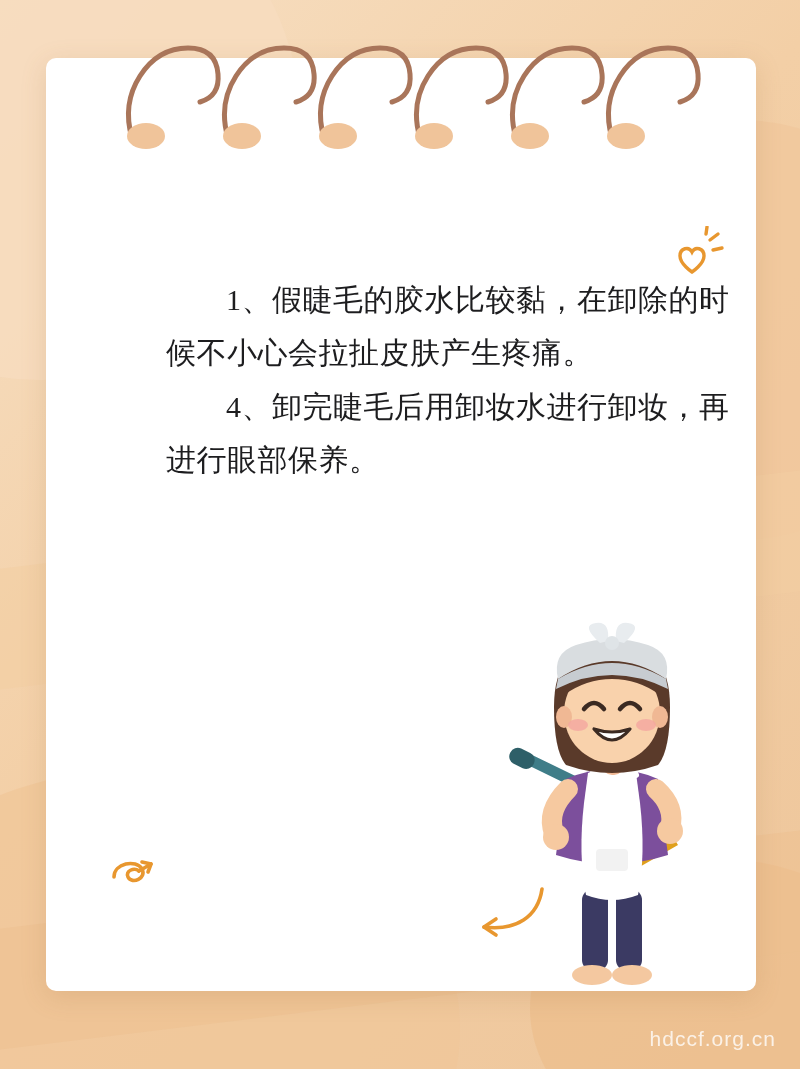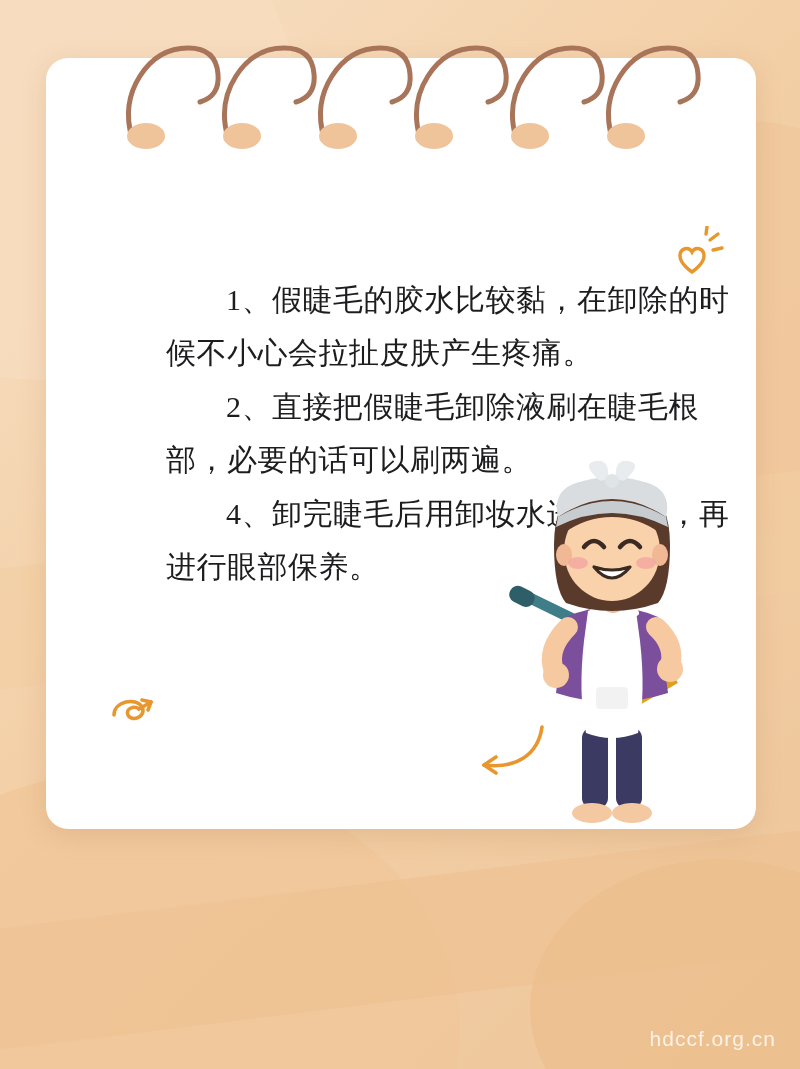--- a/index.html
+++ b/index.html
@@ -61,23 +61,23 @@
   }
   .band-1 { top: 520px; }
   .band-2 { top: 880px; background: #edc090; opacity:.5; }
 
   
   #card {
     position: absolute;
     left: 46px;
     top: 58px;
     width: 710px;
-    height: 771px;
+    height: 933px;
     background: #ffffff;
-    border-radius: 22px;
+    border-radius: 10px;
     box-shadow: 0 6px 26px rgba(160, 110, 60, 0.18);
     overflow: hidden;
   }
 
   
   #rings {
     position: absolute;
     left: 0;
     top: 18px;
     width: 800px;
@@ -139,21 +139,20 @@
   <div class="blob blob-c"></div>
   <div class="blob blob-d"></div>
   <div class="band band-1"></div>
   <div class="band band-2"></div>
 </div>
 
 <div id="card">
 
   <div id="note-text">
     <p>1、假睫毛的胶水比较黏，在卸除的时候不小心会拉扯皮肤产生疼痛。</p>
-    <p>2、直接把假睫毛卸除液刷在睫毛根部，必要的话可以刷两遍。</p>
     <p>4、卸完睫毛后用卸妆水进行卸妆，再进行眼部保养。</p>
   </div>
 
   <div class="deco" id="deco-heart">
     <svg width="62" height="62" viewBox="0 0 62 62">
       <path d="M14,30 C14,22 23,20 26,26 C29,20 38,22 38,30 C38,38 26,46 26,46 C26,46 14,38 14,30 Z" fill="none" stroke="#e8972f" stroke-width="3.4" stroke-linecap="round"></path>
       <path d="M44,14 L52,8" stroke="#e8972f" stroke-width="3.4" stroke-linecap="round"></path>
       <path d="M47,24 L56,22" stroke="#e8972f" stroke-width="3.4" stroke-linecap="round"></path>
       <path d="M40,8 L41,1" stroke="#e8972f" stroke-width="3.4" stroke-linecap="round"></path>
     </svg>

